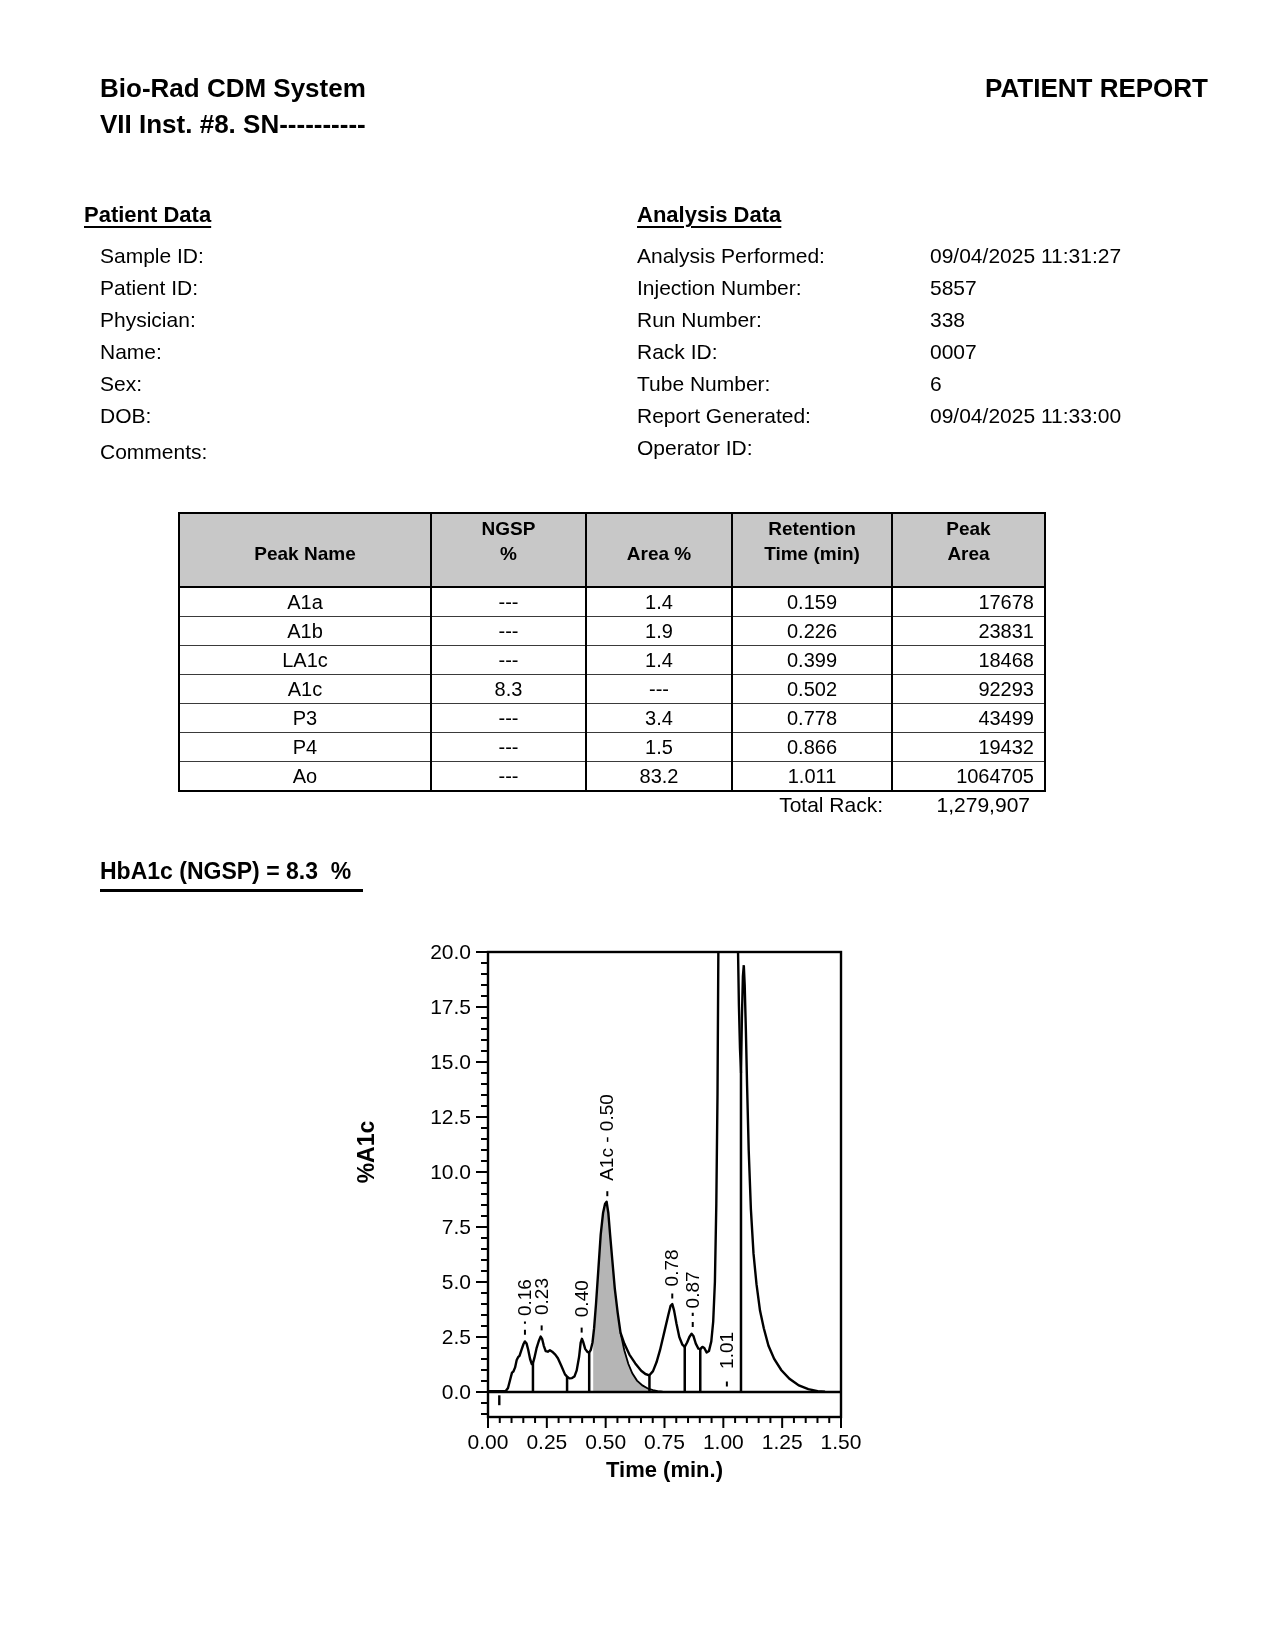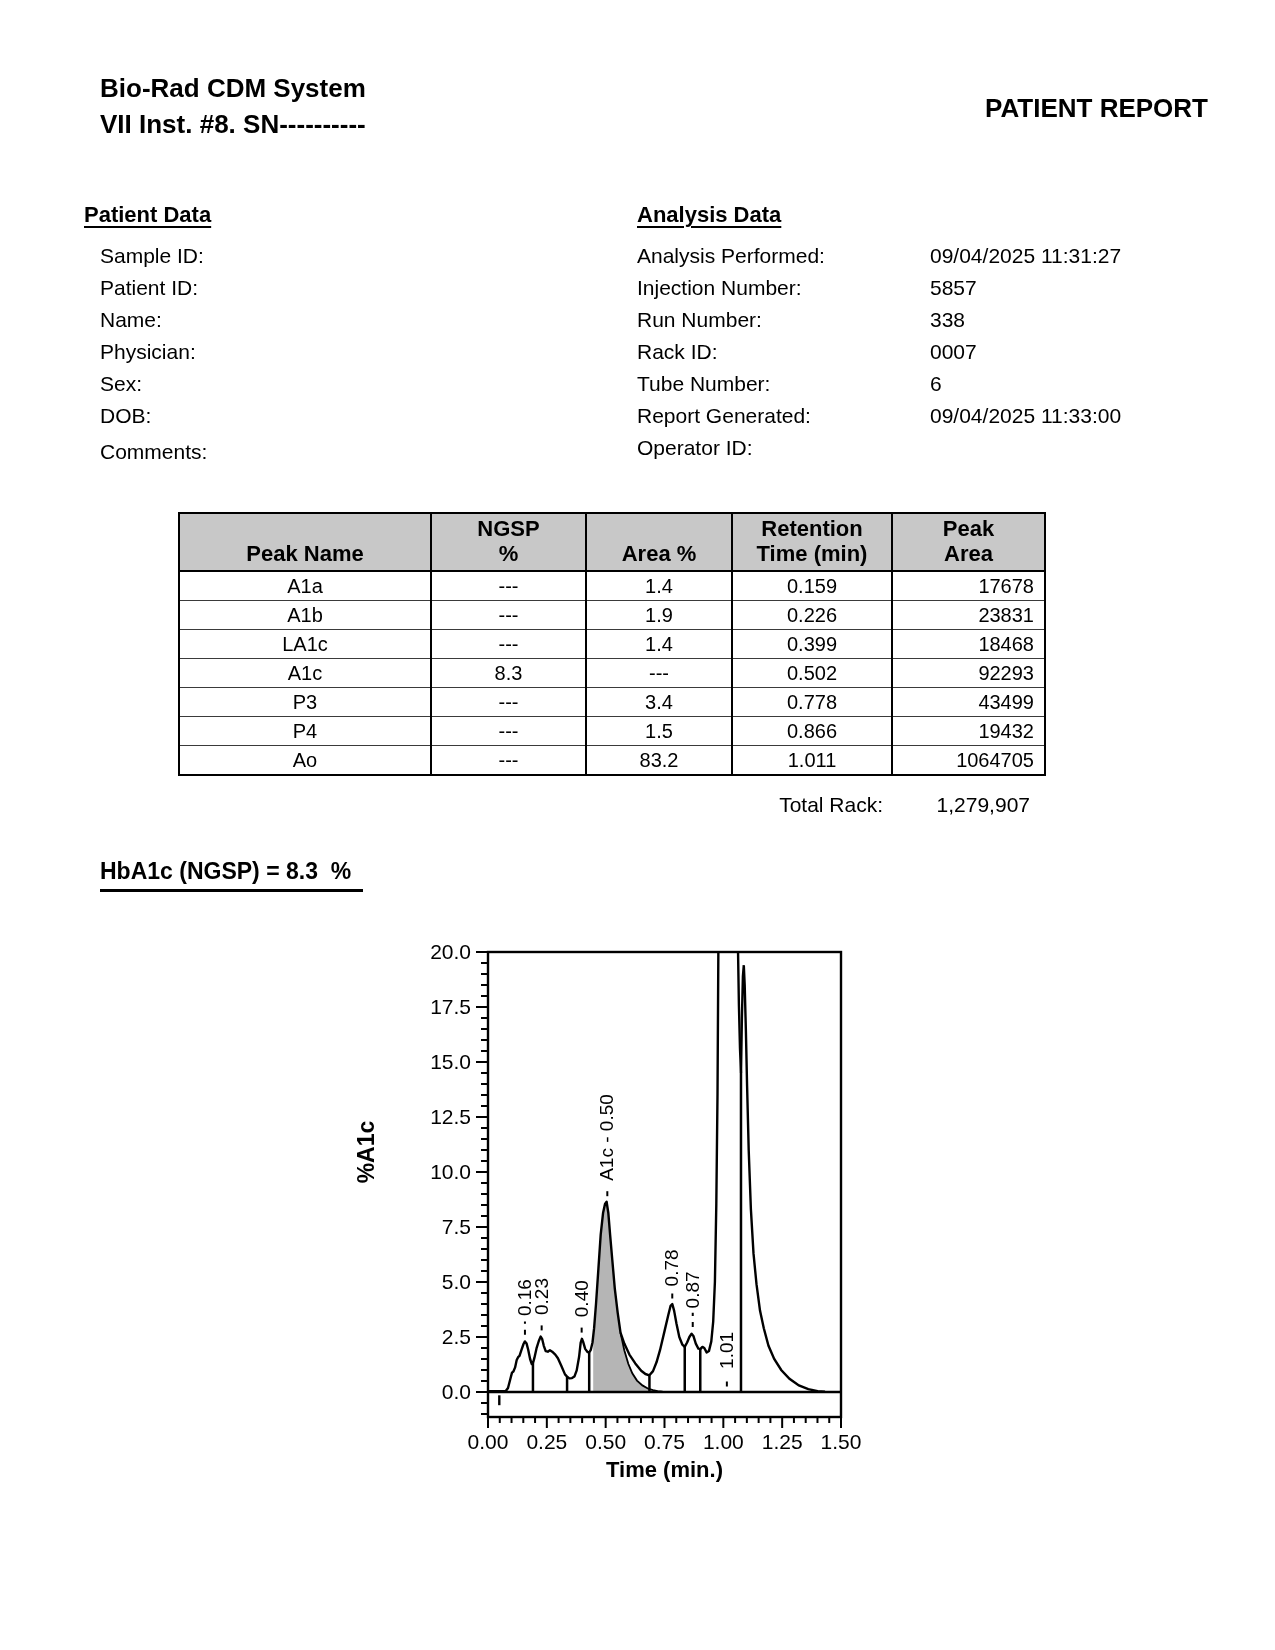--- a/index.html
+++ b/index.html
@@ -3,21 +3,21 @@
 <meta charset="utf-8">
 <style>
   html,body{margin:0;padding:0;background:#888;}
   .page{
     position:relative; width:1275px; height:1650px; margin:0 auto;
     background:#ffffff; color:#000000;
     font-family:"Liberation Sans", sans-serif;
     overflow:hidden;
   }
   .hdr-left{position:absolute;left:100px;top:70px;font-size:26px;font-weight:bold;line-height:36px;}
-  .hdr-right{position:absolute;left:675px;width:533px;top:70px;font-size:26px;font-weight:bold;line-height:36px;text-align:right;margin-top:20px;}
+  .hdr-right{position:absolute;left:675px;width:533px;top:70px;font-size:26px;font-weight:bold;line-height:36px;text-align:right;}
   .sec-heading{
     position:absolute;font-size:22px;font-weight:bold;
     text-decoration:underline;text-underline-offset:4px;
   }
   #patient-heading{left:84px;top:202px;}
   #analysis-heading{left:637px;top:202px;}
   .fields{position:absolute;top:240px;font-size:21px;}
   #patient-fields{left:100px;width:530px;}
   #analysis-fields{left:637px;width:570px;}
   .fieldrow{display:flex;height:32px;line-height:32px;}
@@ -27,23 +27,23 @@
   #comments-label{position:absolute;left:100px;top:440px;font-size:21px;}
   table.peaks{
     position:absolute;left:178px;top:512px;width:866px;
     border-collapse:collapse;table-layout:fixed;
     font-size:20px;
   }
   table.peaks col.c1{width:252px;} table.peaks col.c2{width:155px;}
   table.peaks col.c3{width:146px;} table.peaks col.c4{width:160px;}
   table.peaks col.c5{width:153px;}
   table.peaks th{
-    background:#c8c8c8;font-size:22px;font-weight:bold;
+    background:#c8c8c8;font-size:19px;font-weight:bold;
     vertical-align:bottom;text-align:center;height:52px;
-    padding:0 2px 4px 2px;white-space:pre-line;line-height:25px;
+    padding:0 2px 20px 2px;white-space:pre-line;line-height:25px;
     border:2px solid #000;border-bottom:2px solid #000;
   }
   table.peaks td{
     height:28px;text-align:center;vertical-align:middle;
     border-left:2px solid #000;border-right:2px solid #000;
     border-top:1px solid #3a3a3a;padding:0 16px;
   }
   table.peaks{border:2px solid #000;}
   table.peaks td.num{text-align:right;padding-right:10px;margin-left:26px;}
   .total-label{position:absolute;left:690px;width:193px;top:793px;font-size:21px;text-align:right;}
@@ -72,25 +72,25 @@
 
   <div class="fields" id="patient-fields">
       <div class="fieldrow">
         <div class="flabel">Sample ID:</div>
       </div>
       <div class="fieldrow">
         <div class="flabel">Patient ID:</div>
         <div class="fvalue"></div>
       </div>
       <div class="fieldrow">
+        <div class="flabel">Physician:</div>
+        <div class="fvalue"></div>
+      </div>
+      <div class="fieldrow">
         <div class="flabel">Name:</div>
-        <div class="fvalue"></div>
-      </div>
-      <div class="fieldrow">
-        <div class="flabel">Physician:</div>
         <div class="fvalue"></div>
       </div>
       <div class="fieldrow">
         <div class="flabel">Sex:</div>
         <div class="fvalue"></div>
       </div>
       <div class="fieldrow">
         <div class="flabel">DOB:</div>
         <div class="fvalue"></div>
       </div>

